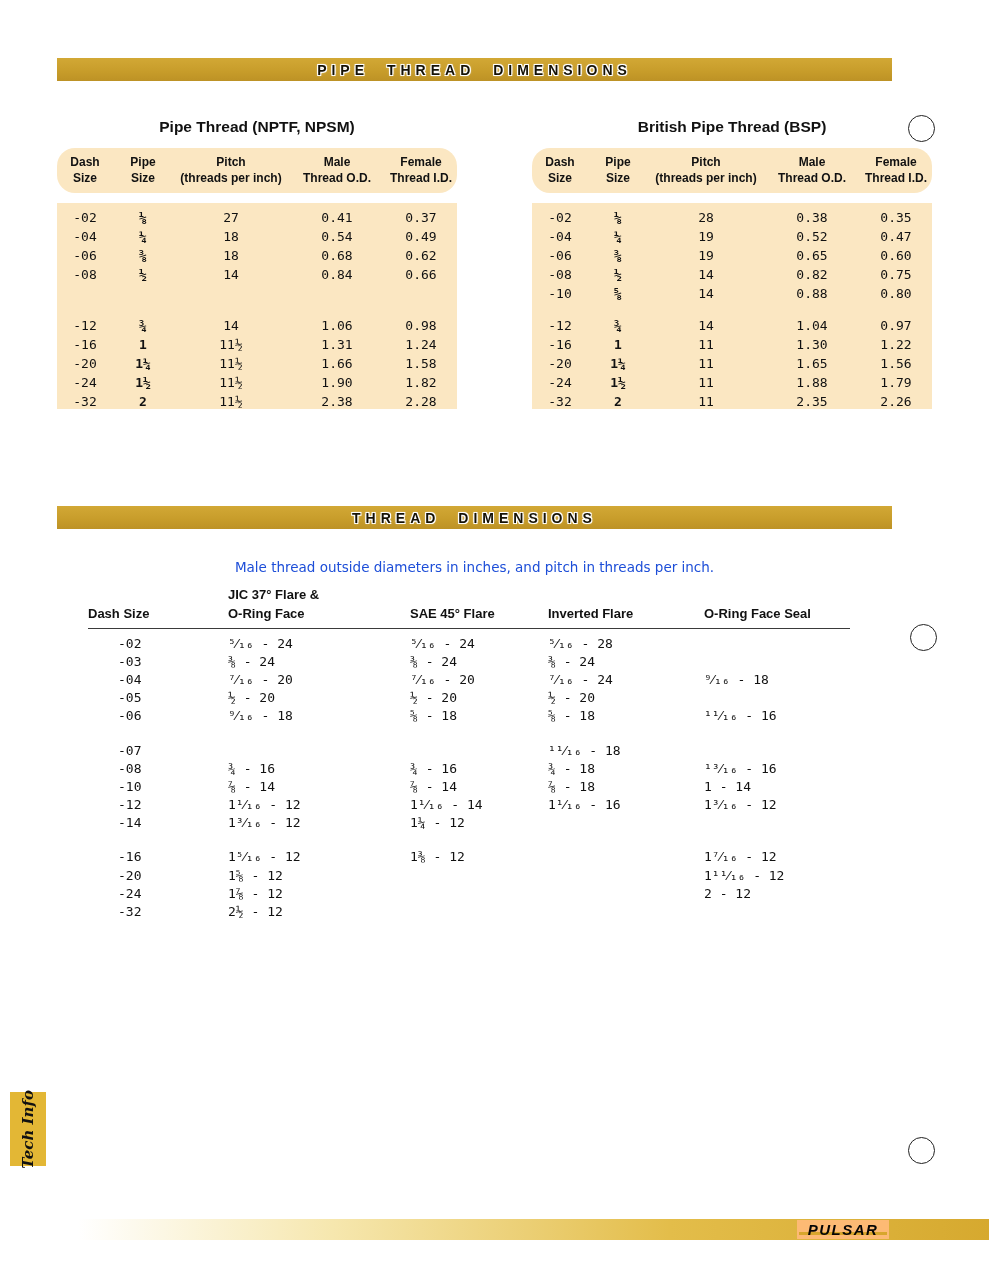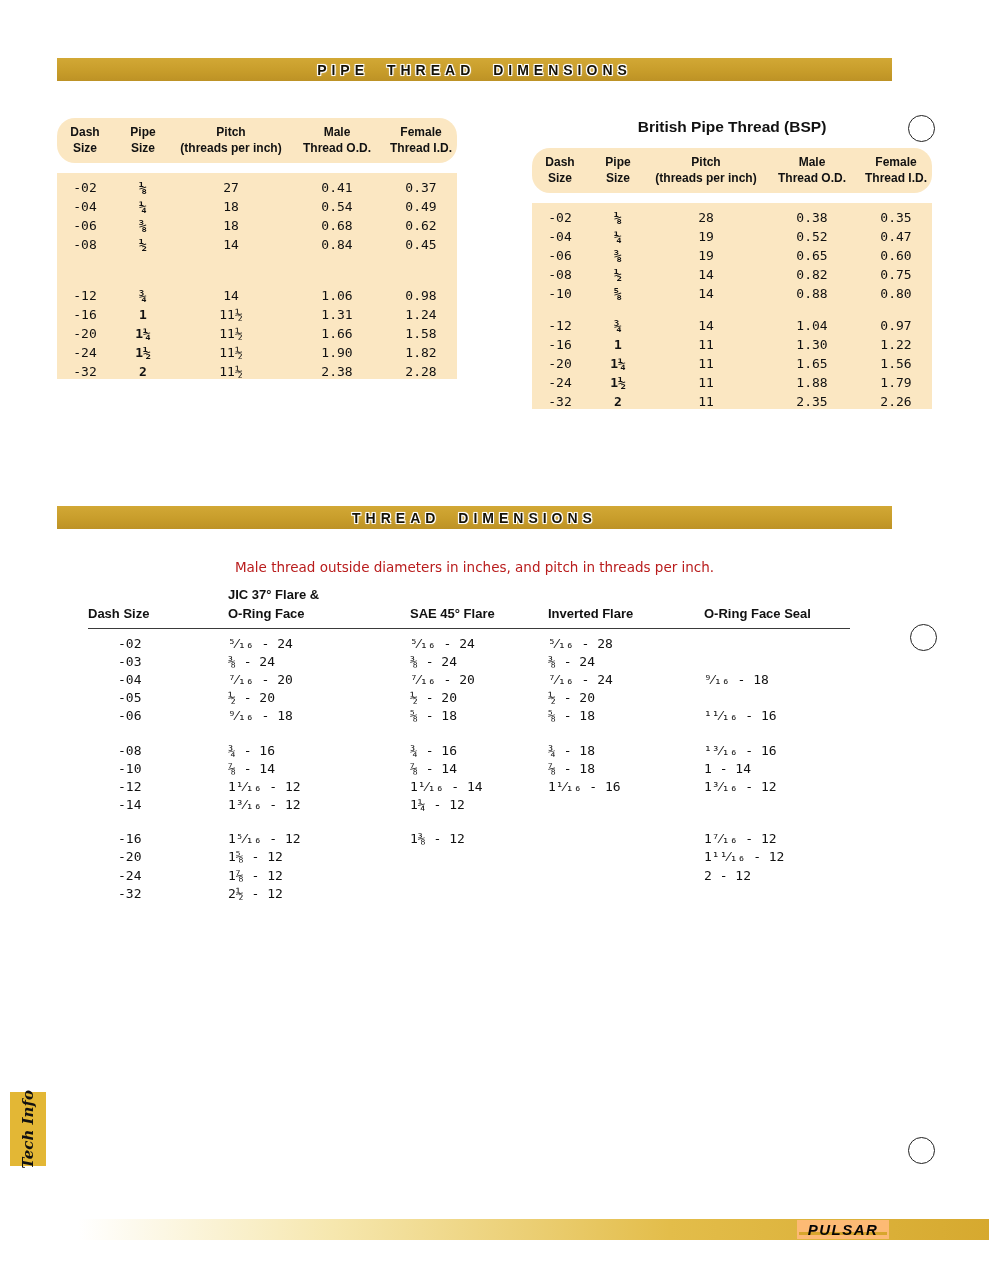--- a/index.html
+++ b/index.html
@@ -58,21 +58,21 @@
     font-family:"DejaVu Sans Mono","DejaVu Sans",monospace;
     font-size:13px;
   }
   .pipe-body .tcell.c1 { font-weight:bold; }
   .left-body  .row-group + .row-group { margin-top:32px; }
   .right-body .row-group + .row-group { margin-top:13px; }
 
   
   .subtitle {
     position:absolute; left:57px; top:559px; width:835px; text-align:center;
-    font-size:13.5px; font-family:"DejaVu Sans", sans-serif; color:#b91c1c;
+    font-size:13.5px; font-family:"DejaVu Sans", sans-serif; color:#1d4ed8;
   }
   .main-header {
     position:absolute; left:88px; top:586px; width:762px; height:42px;
     display:flex; align-items:flex-end;
     border-bottom:1.5px solid #3a3a3a;
     box-sizing:content-box;
   }
   .mh {
     font-family:"Liberation Sans", sans-serif; font-weight:bold; font-size:13px;
     line-height:1.45; padding-bottom:4px; white-space:nowrap;
@@ -136,20 +136,21 @@
 </head>
 <body>
 
 <div class="page">
 
   <div class="gold-bar bar1">
     <span class="bar-title">PIPE THREAD DIMENSIONS</span>
   </div>
 
   <div class="pipe-col left">
+    <div class="pipe-title">Pipe Thread (NPTF, NPSM)</div>
     <div class="cream header-block">
       <div class="ph c0">
         <div>Dash</div>
         <div>Size</div>
       </div>
       <div class="ph c1">
         <div>Pipe</div>
         <div>Size</div>
       </div>
       <div class="ph c2">
@@ -186,21 +187,21 @@
             <div class="tcell c1">⅜</div>
             <div class="tcell c2">18</div>
             <div class="tcell c3">0.68</div>
             <div class="tcell c4">0.62</div>
           </div>
           <div class="trow">
             <div class="tcell c0">-08</div>
             <div class="tcell c1">½</div>
             <div class="tcell c2">14</div>
             <div class="tcell c3">0.84</div>
-            <div class="tcell c4">0.45</div>
+            <div class="tcell c4">0.66</div>
           </div>
         </div>
         <div class="row-group">
           <div class="trow">
             <div class="tcell c0">-12</div>
             <div class="tcell c1">¾</div>
             <div class="tcell c2">14</div>
             <div class="tcell c3">1.06</div>
             <div class="tcell c4">0.98</div>
           </div>
@@ -395,20 +396,27 @@
         <div class="trow">
           <div class="tcell c0">-06</div>
           <div class="tcell c1">⁹⁄₁₆ - 18</div>
           <div class="tcell c2">⅝ - 18</div>
           <div class="tcell c3">⅝ - 18</div>
           <div class="tcell c4">¹¹⁄₁₆ - 16</div>
         </div>
       </div>
       <div class="row-group">
         <div class="trow">
+          <div class="tcell c0">-07</div>
+          <div class="tcell c1"></div>
+          <div class="tcell c2"></div>
+          <div class="tcell c3">¹¹⁄₁₆ - 18</div>
+          <div class="tcell c4"></div>
+        </div>
+        <div class="trow">
           <div class="tcell c0">-08</div>
           <div class="tcell c1">¾ - 16</div>
           <div class="tcell c2">¾ - 16</div>
           <div class="tcell c3">¾ - 18</div>
           <div class="tcell c4">¹³⁄₁₆ - 16</div>
         </div>
         <div class="trow">
           <div class="tcell c0">-10</div>
           <div class="tcell c1">⅞ - 14</div>
           <div class="tcell c2">⅞ - 14</div>

